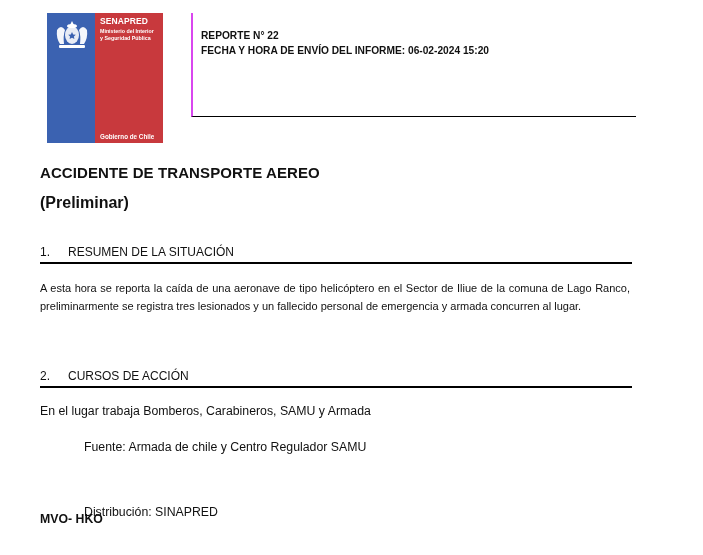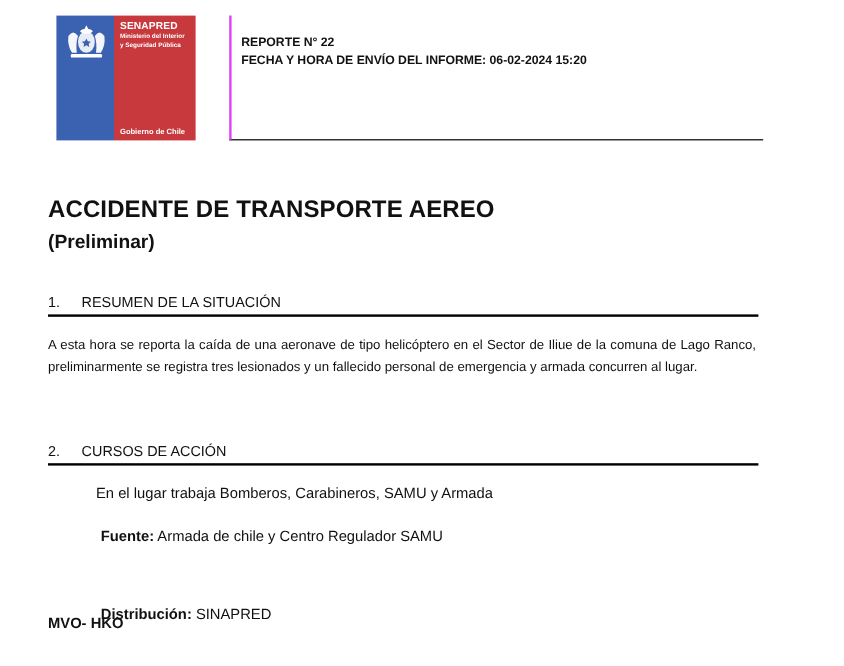--- a/index.html
+++ b/index.html
@@ -1,53 +1,53 @@
 <!DOCTYPE html>
 <html><head>
   <meta charset="utf-8">
   <style>
     html, body { margin: 0; padding: 0; }
     body {
       width: 703px; height: 555px; background: #ffffff; position: relative; overflow: hidden;
       font-family: "Liberation Sans", "DejaVu Sans", sans-serif; color: #111;
     }
     .logo {
-      position: absolute; left: 47px; top: 13px; width: 116px; height: 104px; display: flex; text-decoration: underline;
+      position: absolute; left: 47px; top: 13px; width: 116px; height: 130px; display: flex; text-decoration: underline;
     }
     .logo .blue { width: 48px; height: 100%; background: #3b62b1; position: relative; }
     .logo .red { flex: 1; height: 100%; background: #c8393d; position: relative; color: #fff; }
     .logo .crest { position: absolute; left: 6px; top: 5px; width: 38px; height: 32px; }
     .logo .org { position: absolute; left: 5px; top: 3px; font-size: 8.5px; font-weight: bold; letter-spacing: 0.1px; }
     .logo .ministry { position: absolute; left: 5px; top: 15px; font-size: 5.3px; font-weight: bold; line-height: 6.5px; width: 64px; }
     .logo .gob { position: absolute; left: 5px; bottom: 3px; font-size: 6.3px; font-weight: bold; }
 
     .info-box {
       position: absolute; left: 191px; top: 13px; width: 445px; height: 104px;
       border-left: 2px solid #d946ef; border-bottom: 1px solid #000; box-sizing: border-box;
     }
     .info-box .lines { position: absolute; left: 8px; top: 15px; font-size: 10.2px; font-weight: bold; line-height: 15.3px; }
 
-    .title { position: absolute; left: 40px; top: 164px; font-size: 20px; font-weight: bold; letter-spacing: 0.1px; }
+    .title { position: absolute; left: 40px; top: 164px; font-size: 15px; font-weight: bold; letter-spacing: 0.1px; }
     .subtitle { position: absolute; left: 40px; top: 194px; font-size: 16px; font-weight: bold; }
 
     .section-head {
       position: absolute; left: 40px; width: 592px; border-bottom: 2px solid #000;
       font-size: 12px; font-weight: normal; padding-bottom: 3px;
     }
     .section-head .num { display: inline-block; width: 28px; }
     .s1 { top: 245px; }
     .s2 { top: 369px; }
 
     .para {
       position: absolute; left: 40px; top: 279px; width: 590px; font-size: 11px; line-height: 18.3px;
       text-align: justify;
     }
     .line { position: absolute; left: 40px; font-size: 12.3px; }
-    .line b { font-weight: bold; padding-left: 44px; }
-    .l1 { top: 404px; margin-left: 40px; }
+    .line b { font-weight: normal; padding-left: 44px; }
+    .l1 { top: 404px; }
     .l2 { top: 440px; }
     .l3 { top: 476px; margin-top: 29px; }
     .l4 { top: 512px; font-weight: bold; }
   </style>
 </head>
 <body>
 
 <div class="logo">
   <div class="blue">
     <svg class="crest" viewBox="0 0 38 32">

